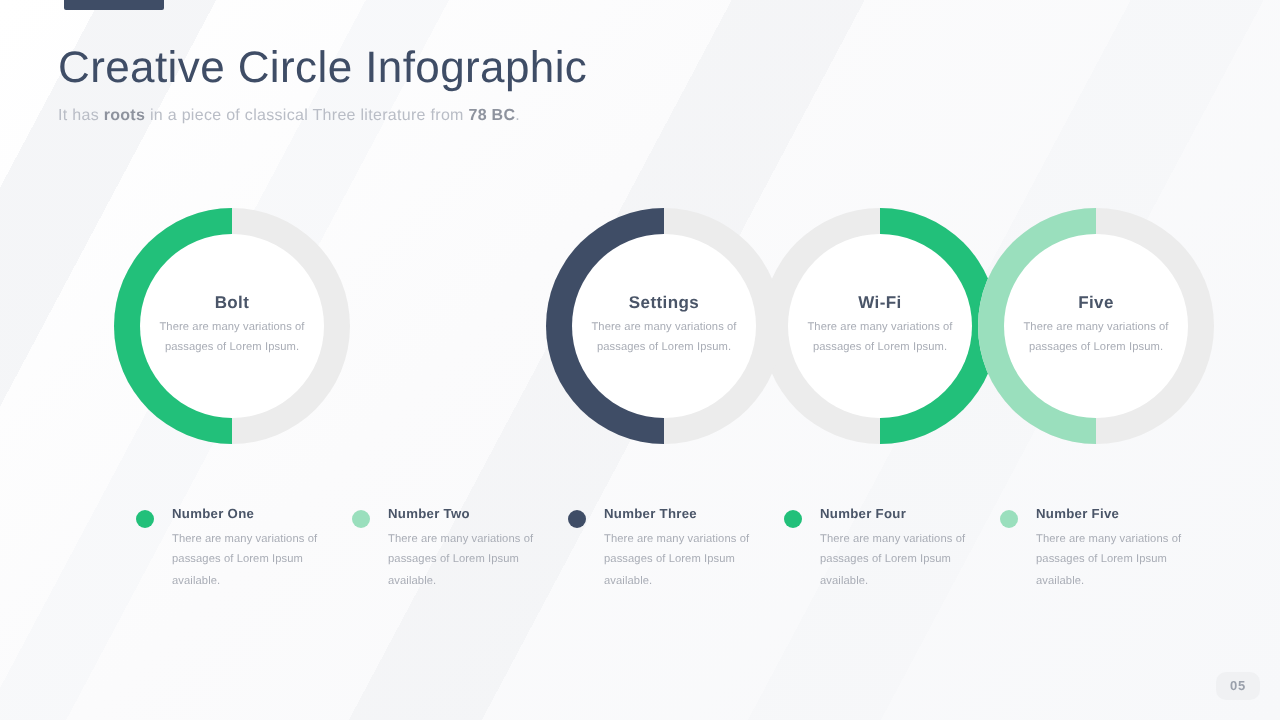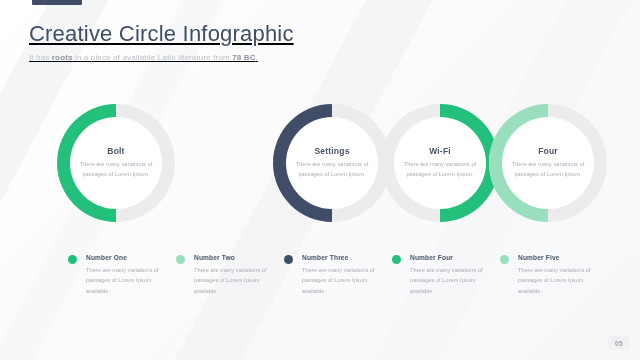--- a/index.html
+++ b/index.html
@@ -13,21 +13,21 @@
     background:
       linear-gradient(118deg, rgba(0,0,0,0) 0%, rgba(0,0,0,0) 6%, rgba(244,245,247,.95) 6%, rgba(244,245,247,.95) 13%, rgba(0,0,0,0) 13%, rgba(0,0,0,0) 22%, rgba(247,248,250,.9) 22%, rgba(247,248,250,.9) 27%, rgba(0,0,0,0) 27%, rgba(0,0,0,0) 44%, rgba(243,244,246,.85) 44%, rgba(243,244,246,.85) 52%, rgba(0,0,0,0) 52%, rgba(0,0,0,0) 68%, rgba(246,247,249,.9) 68%, rgba(246,247,249,.9) 76%, rgba(0,0,0,0) 76%, rgba(0,0,0,0) 100%),
       linear-gradient(135deg,#ffffff 0%,#fbfbfc 40%,#f7f8fa 100%);
   }
   .corner-bar{
     position:absolute;left:32px;top:-6px;width:50px;height:11px;
     background:#3f4d66;border-radius:1px;
   }
 
   
-  .header{position:absolute;left:29px;top:22px;text-decoration:underline;}
+  .header{position:absolute;left:29px;top:22px;}
   .title{
     font-size:22px;color:#3f4d66;font-weight:400;letter-spacing:.2px;
     line-height:1.1;margin:0;white-space:nowrap;
   }
   .subtitle{
     margin:7px 0 0 0;font-size:8px;color:#b9bdc6;letter-spacing:.15px;
     white-space:nowrap;
   }
   .subtitle b{color:#8e939e;font-weight:700;}
 
@@ -91,21 +91,21 @@
 </style>
 </head>
 <body>
 
 <div id="stage">
 
   <div class="corner-bar"></div>
 
   <div class="header">
     <h1 class="title">Creative Circle Infographic</h1>
-    <p class="subtitle"><span>It has </span><b>roots</b><span> in a piece of available Latin literature from </span><b>78 BC</b><span>.</span></p>
+    <p class="subtitle"><span>It has </span><b>roots</b><span> in a piece of classical Three literature from </span><b>78 BC</b><span>.</span></p>
   </div>
 
   <div class="circles">
       <div class="circle" style="left: 57px;">
         <div class="ring"></div>
         <div class="arc top" style="--c: #22c07a;"></div>
         <div class="hole">
           <p class="c-title">Bolt</p>
           <p class="c-body">There are many variations of passages of Lorem Ipsum.</p>
         </div>
@@ -123,21 +123,21 @@
         <div class="arc top" style="--c: #3f4d66;"></div>
         <div class="hole">
           <p class="c-title">Settings</p>
           <p class="c-body">There are many variations of passages of Lorem Ipsum.</p>
         </div>
       </div>
       <div class="circle" style="left: 489px;">
         <div class="ring"></div>
         <div class="arc top" style="--c: #9adfbd;"></div>
         <div class="hole">
-          <p class="c-title">Four</p>
+          <p class="c-title">Five</p>
           <p class="c-body">There are many variations of passages of Lorem Ipsum.</p>
         </div>
       </div>
     </div>
 
   <div class="legend">
       <div class="leg-item">
         <span class="dot" style="background: rgb(34, 192, 122);"></span>
         <div class="leg-text">
           <p class="leg-title">Number One</p>

